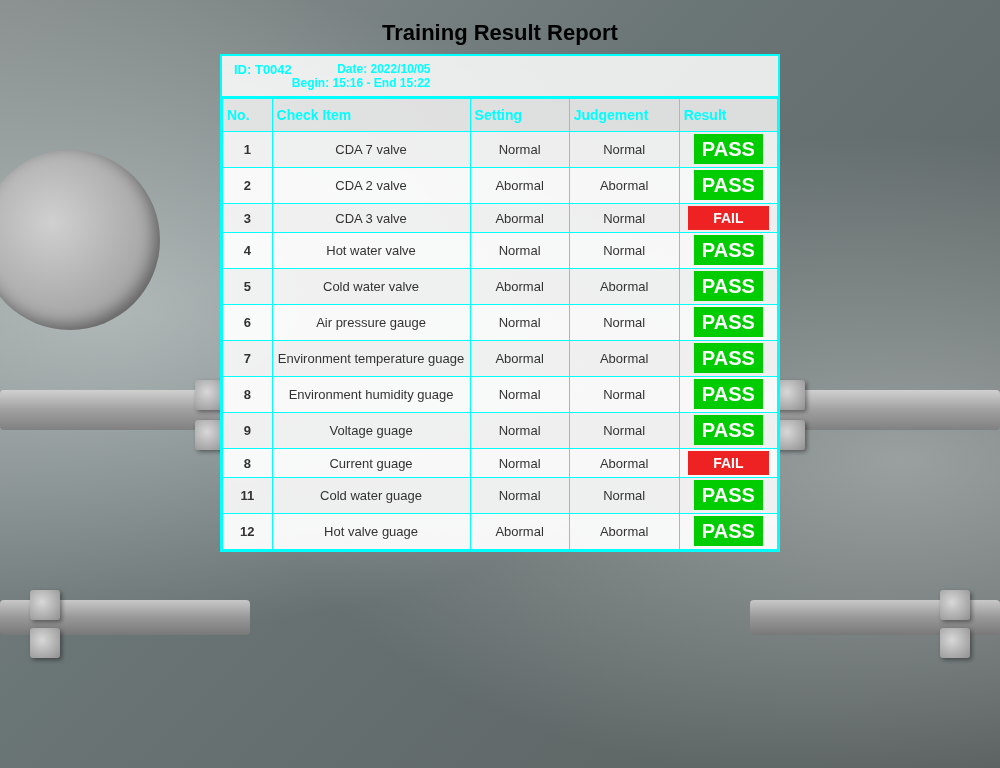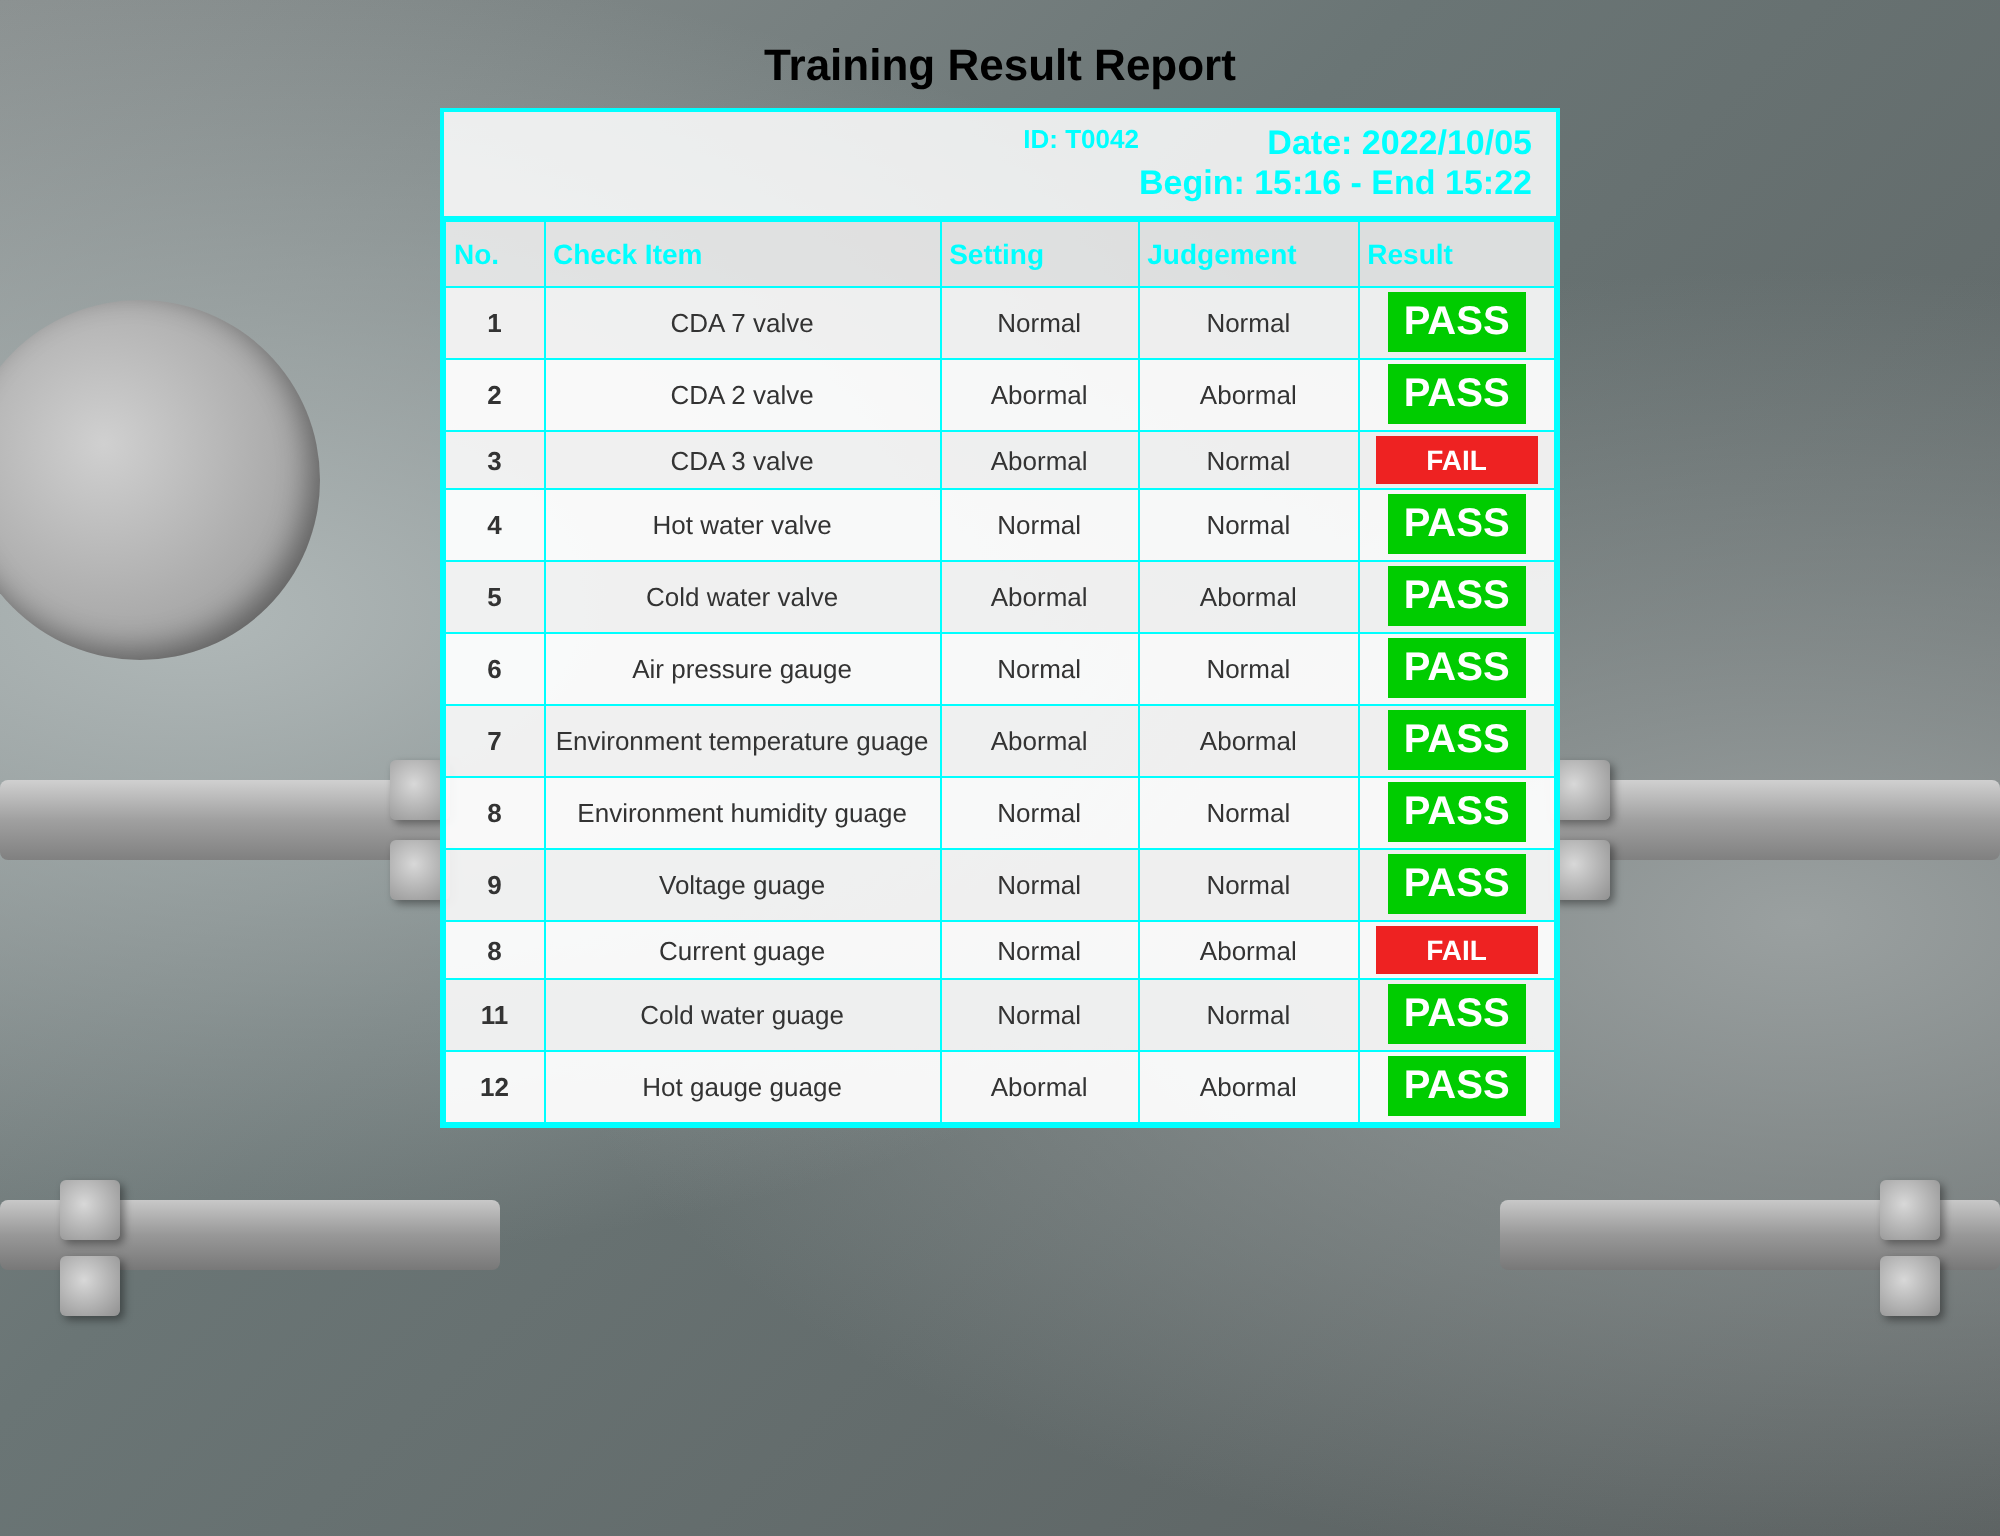--- a/index.html
+++ b/index.html
@@ -100,34 +100,34 @@
       background: rgba(255,255,255,0.85);
       border: 2px solid cyan;
       width: 560px;
       padding: 0;
     }
 
     .report-header {
       background: rgba(0,0,0,0.0);
       padding: 6px 12px;
       display: flex;
-      justify-content: flex-end;
+      justify-content: flex-start;
       align-items: flex-start;
       border-bottom: 2px solid cyan;
     }
 
     .report-id {
       color: cyan;
       font-size: 13px;
       font-weight: bold;
     }
 
     .report-datetime {
       color: cyan;
-      font-size: 17px;
+      font-size: 12px;
       font-weight: bold;
       text-align: right;
     }
 
     table {
       width: 100%;
       border-collapse: collapse;
     }
 
     th {
@@ -287,21 +287,21 @@
           </tr>
           <tr>
             <td class="col-no">11</td>
             <td class="col-check">Cold water guage</td>
             <td class="col-setting">Normal</td>
             <td class="col-judgement">Normal</td>
             <td class="col-result"><span class="result-pass">PASS</span></td>
           </tr>
           <tr>
             <td class="col-no">12</td>
-            <td class="col-check">Hot gauge guage</td>
+            <td class="col-check">Hot valve guage</td>
             <td class="col-setting">Abormal</td>
             <td class="col-judgement">Abormal</td>
             <td class="col-result"><span class="result-pass">PASS</span></td>
           </tr>
         </tbody>
     </table>
   </div>
 </div>
 
 </body></html>

